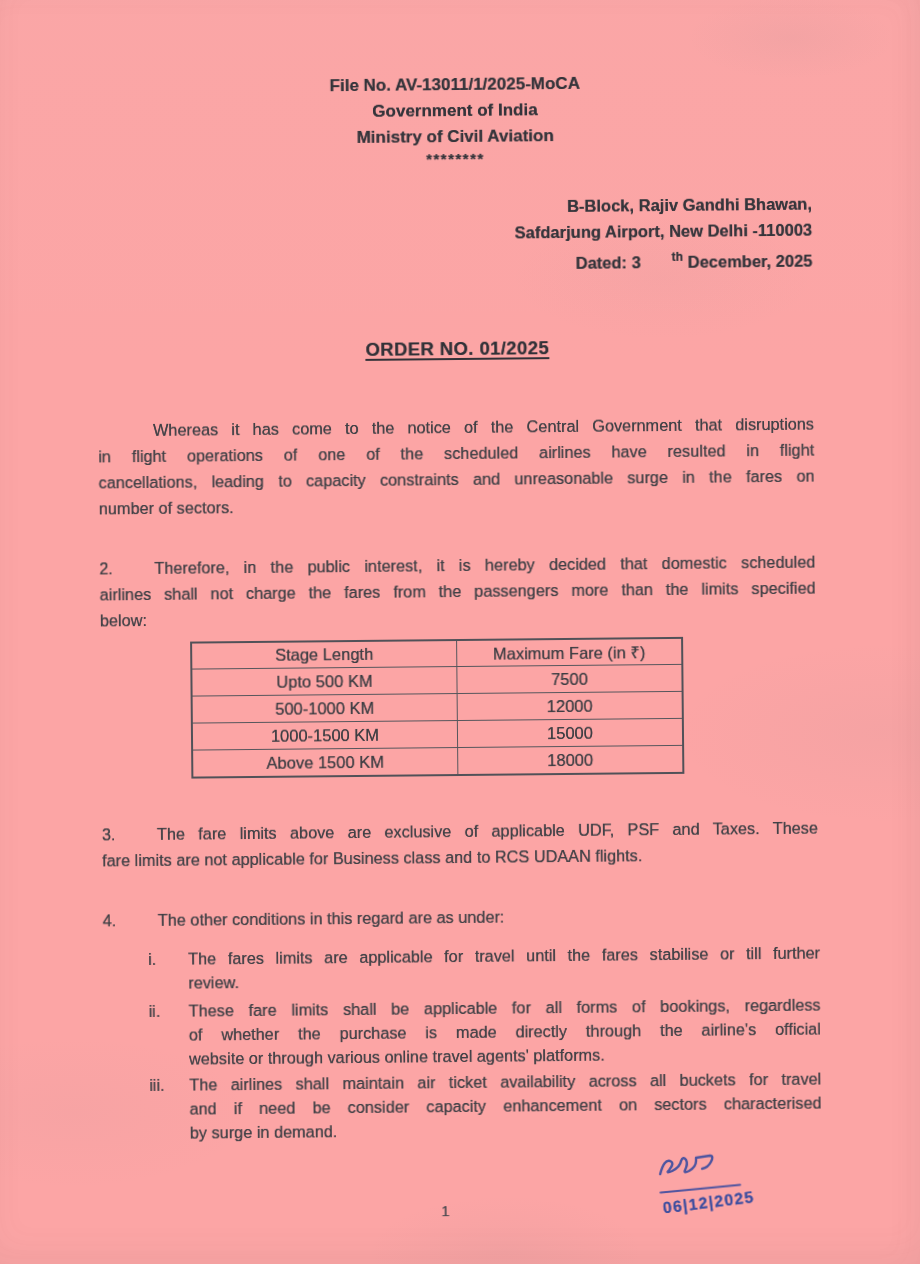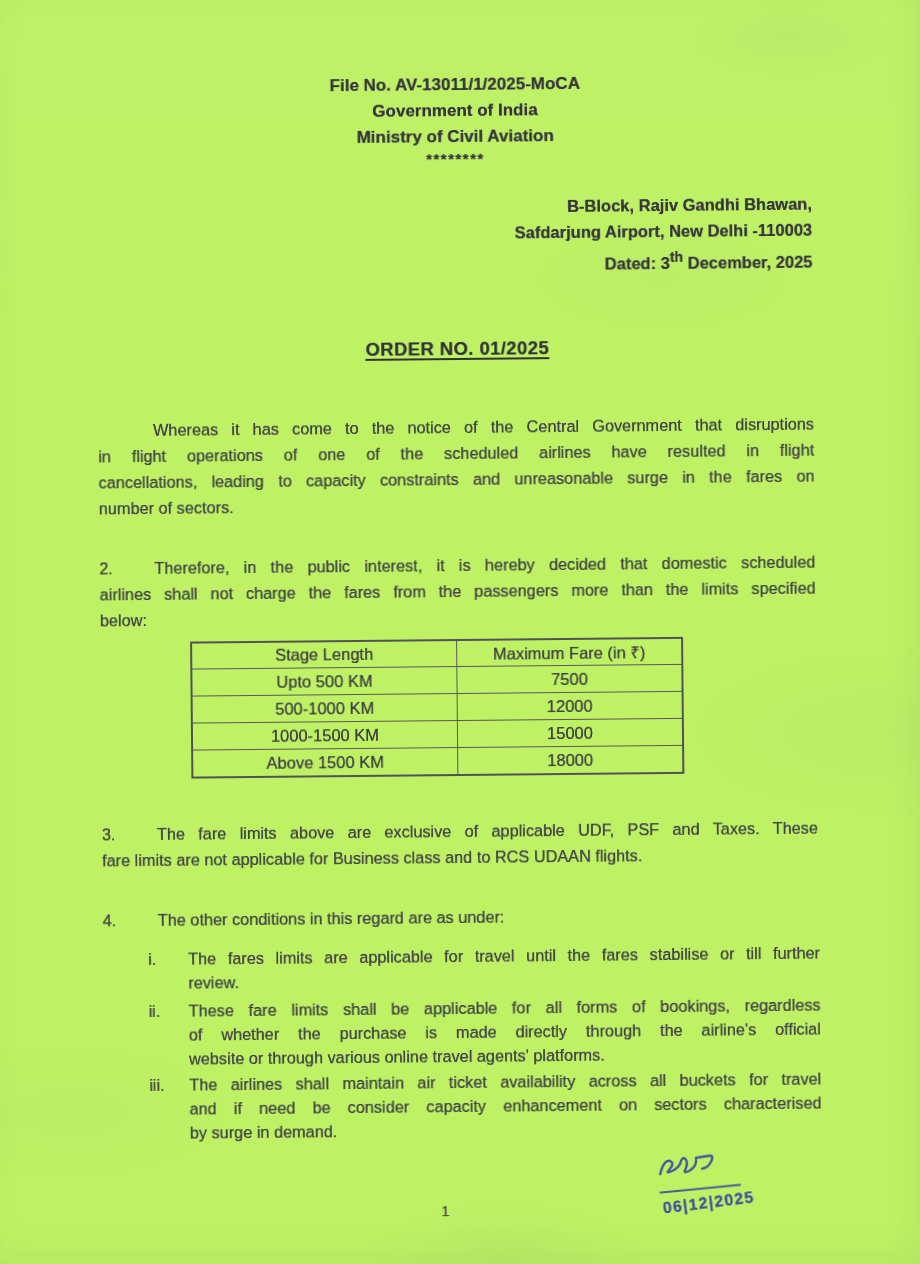--- a/index.html
+++ b/index.html
@@ -5,21 +5,21 @@
   html, body {
     margin: 0; padding: 0;
     width: 920px; height: 1264px;
     overflow: hidden;
     background: #fbfbfa;
     font-family: "Liberation Sans", sans-serif;
   }
   .page {
     position: relative;
     width: 920px; height: 1264px;
-    background: #bef264;
+    background: #fca5a5;
     box-shadow: inset 0 -18px 28px rgba(90,90,100,0.045), inset -14px 0 24px rgba(90,90,100,0.03);
   }
   .scan-noise {
     position: absolute; inset: 0; pointer-events: none;
     background:
       radial-gradient(150px 60px at 86% 3%, rgba(120,120,128,.055), transparent 70%),
       radial-gradient(220px 90px at 72% 22%, rgba(130,130,138,.04), transparent 70%),
       radial-gradient(300px 130px at 96% 58%, rgba(120,120,130,.05), transparent 70%),
       radial-gradient(260px 110px at 8% 88%, rgba(120,120,130,.04), transparent 70%),
       radial-gradient(200px 80px at 55% 99%, rgba(110,110,120,.05), transparent 70%),
@@ -37,21 +37,21 @@
     position: absolute; top: 72px; left: 0; right: 0;
     text-align: center; font-weight: bold; color: #34343a;
     font-size: 17px; line-height: 26px;
   }
   .lh-stars { font-size: 15px; line-height: 18px; letter-spacing: 1.5px; }
   .address {
     position: absolute; top: 194px; right: 104px;
     text-align: right; font-weight: bold; color: #34343a;
     font-size: 16.5px; line-height: 26px;
   }
-  .address sup { font-size: 14px; }
+  .address sup { font-size: 12px; margin-left: 31px; }
   .order-title {
     position: absolute; top: 338px; left: 0; right: 0;
     text-align: center; font-weight: bold; color: #313137;
     font-size: 18.5px; letter-spacing: 0.4px;
     text-decoration: underline;
     text-underline-offset: 3px;
     text-decoration-thickness: 2px;
   }
   .para {
     position: absolute; left: 100px; width: 716px;

